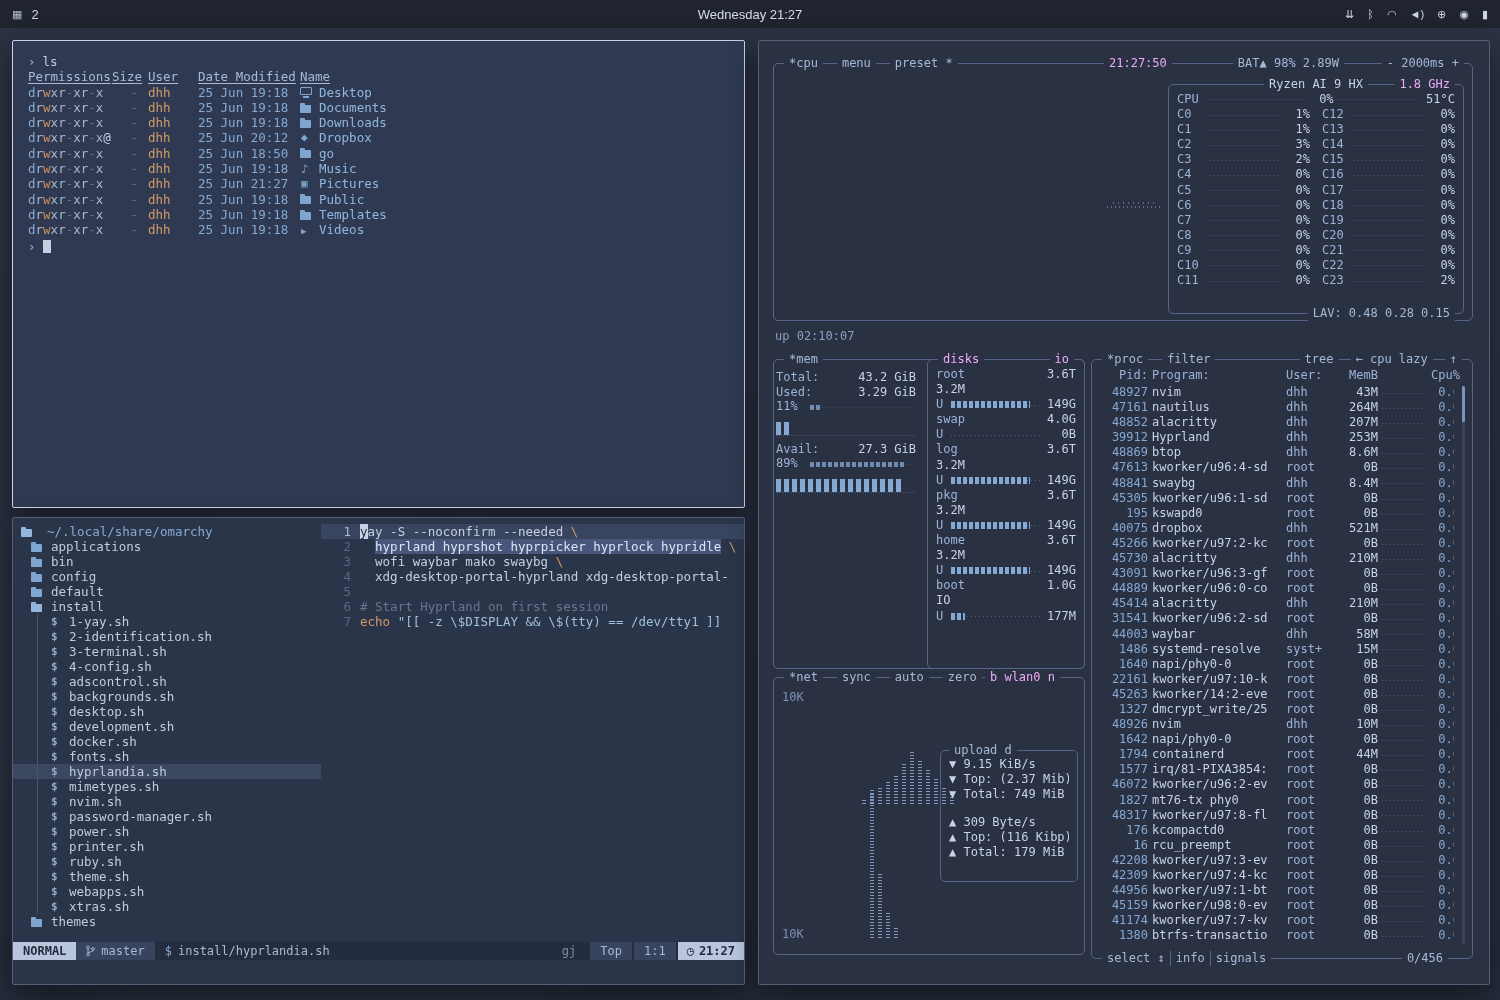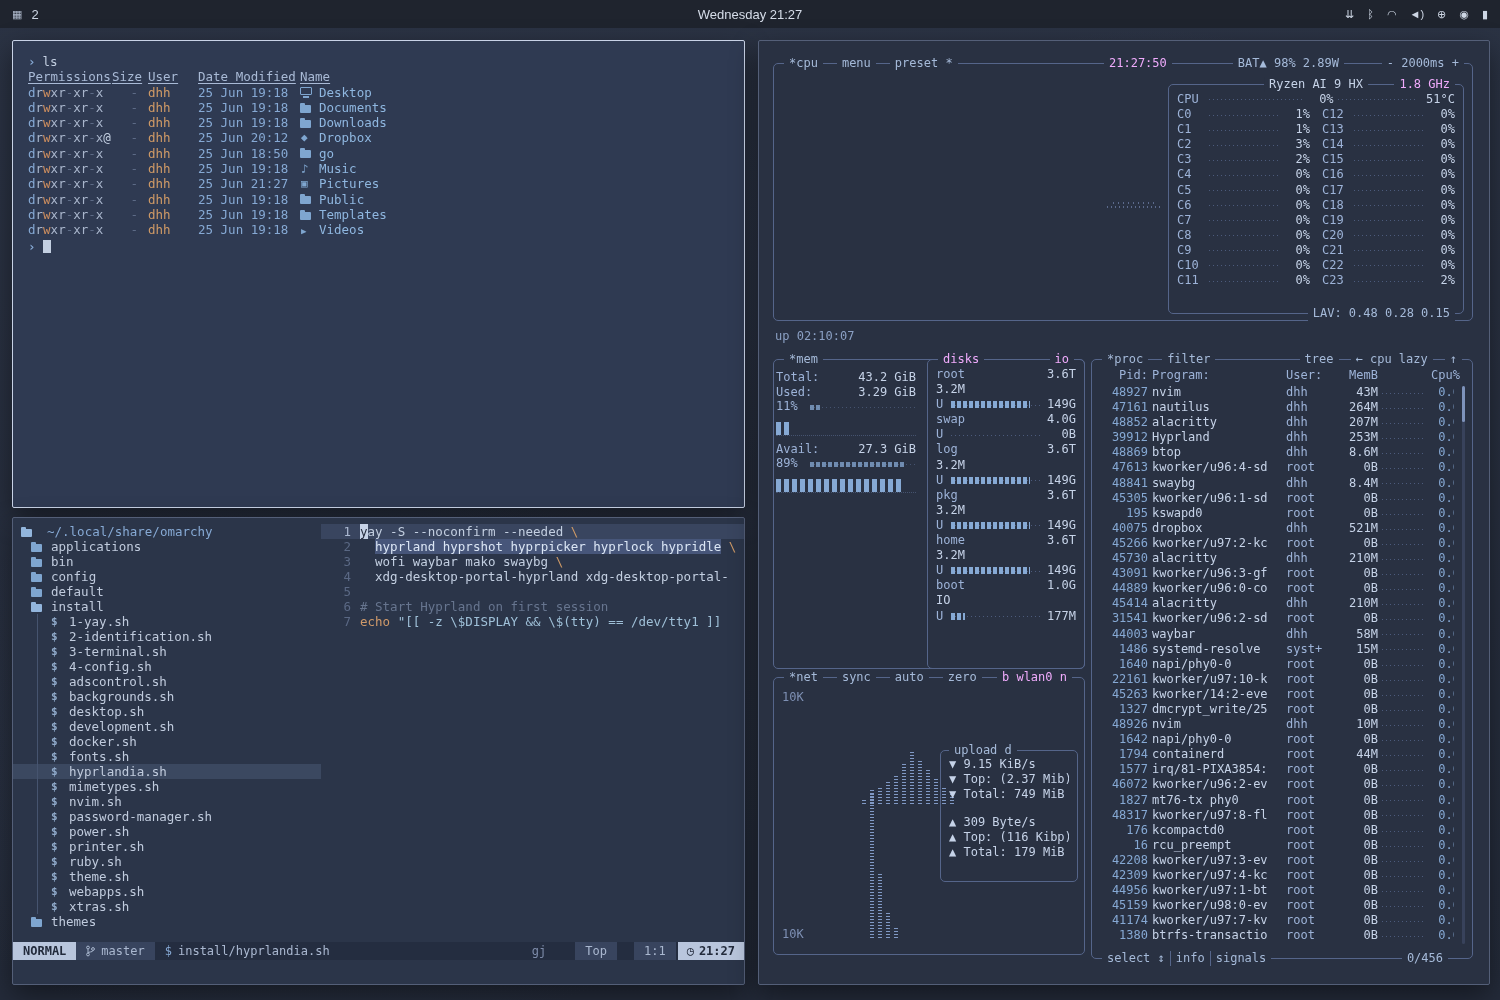--- a/index.html
+++ b/index.html
@@ -75,21 +75,21 @@
   .string{color:#9fc0d8}
   .op{color:#cf9a66}
   .statusline{position:absolute;left:0;right:0;bottom:24px;height:18px;background:#242d40;display:flex;align-items:center;
     font:12px "DejaVu Sans Mono",monospace;color:#aab8d0;overflow:hidden}
   .sl-mode{background:#b9c6dd;color:#232b3c;font-weight:bold;padding:0 10px;height:100%;display:flex;align-items:center}
   .sl-branch{background:#38445e;padding:0 10px;height:100%;display:flex;align-items:center;gap:6px}
   .sl-file{margin-left:10px;display:flex;gap:6px}
   .sl-ficon{color:#86a9d4}
   .sl-spacer{flex:1}
   .sl-keys{color:#7e8caa;margin-right:12px}
-  .sl-seg{background:#38445e;padding:0 10px;height:100%;display:flex;align-items:center;margin-left:17px}
+  .sl-seg{background:#38445e;padding:0 10px;height:100%;display:flex;align-items:center;margin-left:2px}
   .sl-time{background:#b9c6dd;color:#232b3c;padding:0 9px;height:100%;display:flex;align-items:center;gap:5px;margin-left:2px;font-weight:bold}
   
   .btop-body{position:absolute;inset:0;font:12px/15.1px "DejaVu Sans Mono",monospace;color:#c6d3e8}
   .bbox{position:absolute;border:1px solid #55658a;border-radius:5px;box-sizing:border-box}
   .blabels{position:absolute;top:-8px;left:10px;display:flex;gap:14px}
   .blabel{background:#293142;padding:0 5px;color:#a5bad9;white-space:nowrap;cursor:pointer}
   .bchip{position:absolute;top:-8px;background:#293142;padding:0 5px;color:#f0abfc;white-space:nowrap}
   #cpu-box{left:14px;top:22px;width:700px;height:258px}
   #cpu-clock{left:330px}
   #cpu-batt{right:128px;color:#a5bad9}
@@ -725,21 +725,21 @@
         </div>
       </div>
 
       <div class="bbox" id="net-box">
         <div class="blabels" id="net-titles">
             <span class="blabel">*net</span>
             <span class="blabel">sync</span>
             <span class="blabel">auto</span>
             <span class="blabel">zero</span>
           </div>
-        <span class="bchip" style="right:12px">b wlan0 n</span>
+        <span class="bchip" style="right:24px">b wlan0 n</span>
         <span class="nscale" style="top:12px">10K</span>
         <span class="nscale" style="bottom:12px">10K</span>
         <div id="net-down">
             <div class="nbar" style="height: 6px;"></div>
             <div class="nbar" style="height: 10px;"></div>
             <div class="nbar" style="height: 16px;"></div>
             <div class="nbar" style="height: 22px;"></div>
             <div class="nbar" style="height: 30px;"></div>
             <div class="nbar" style="height: 42px;"></div>
             <div class="nbar" style="height: 52px;"></div>

